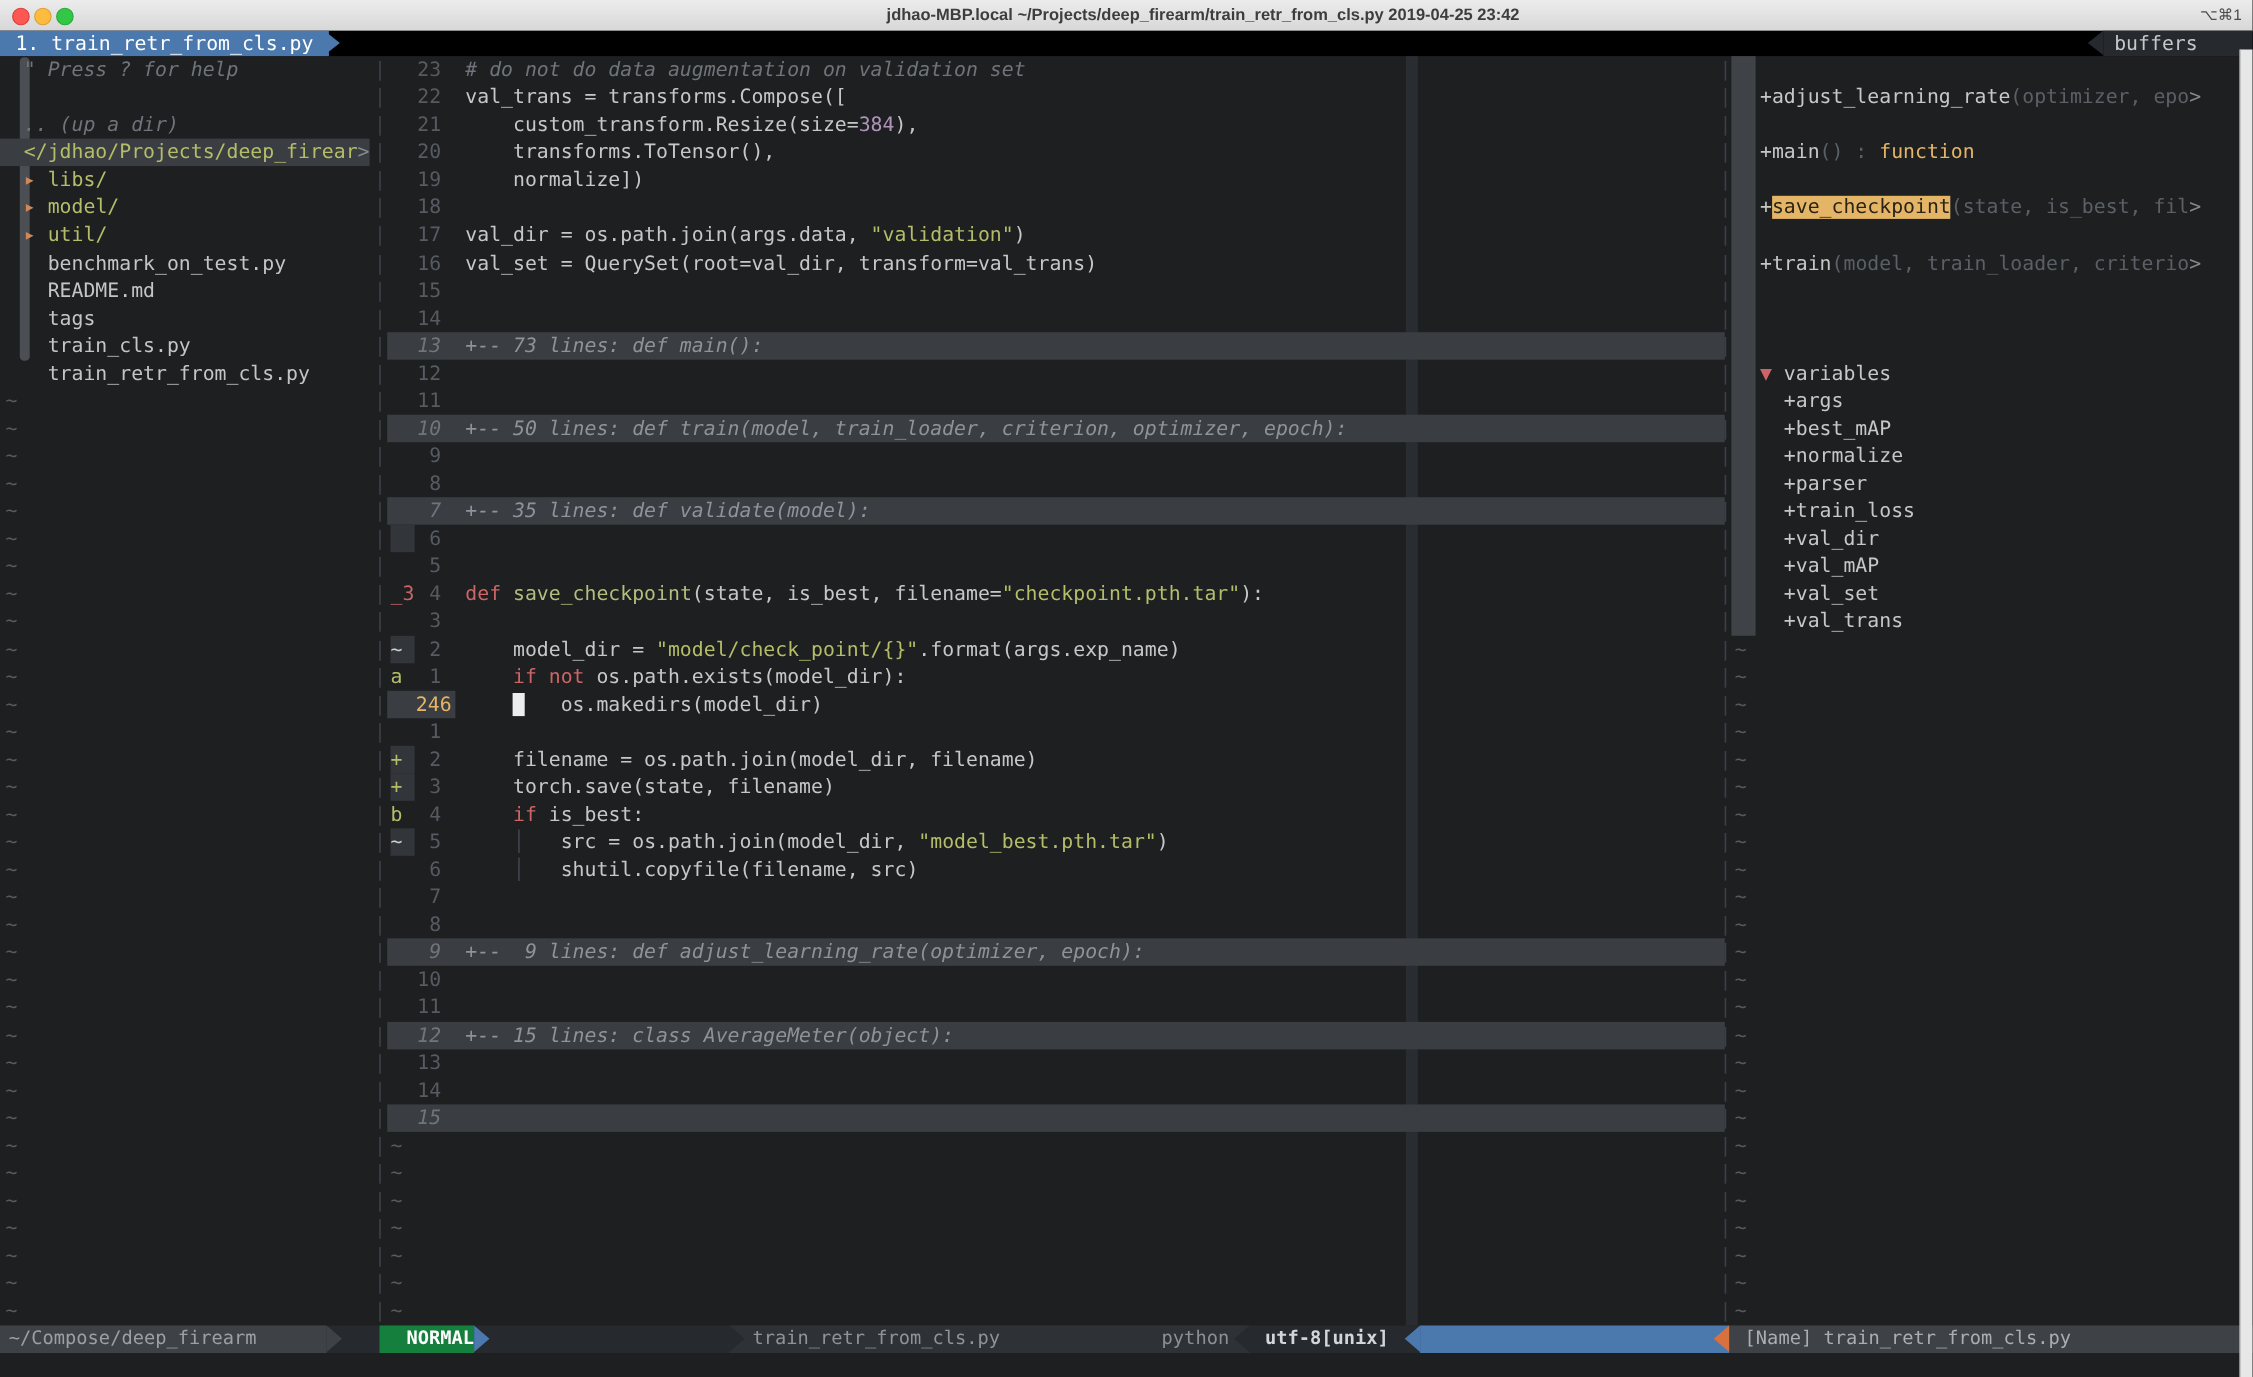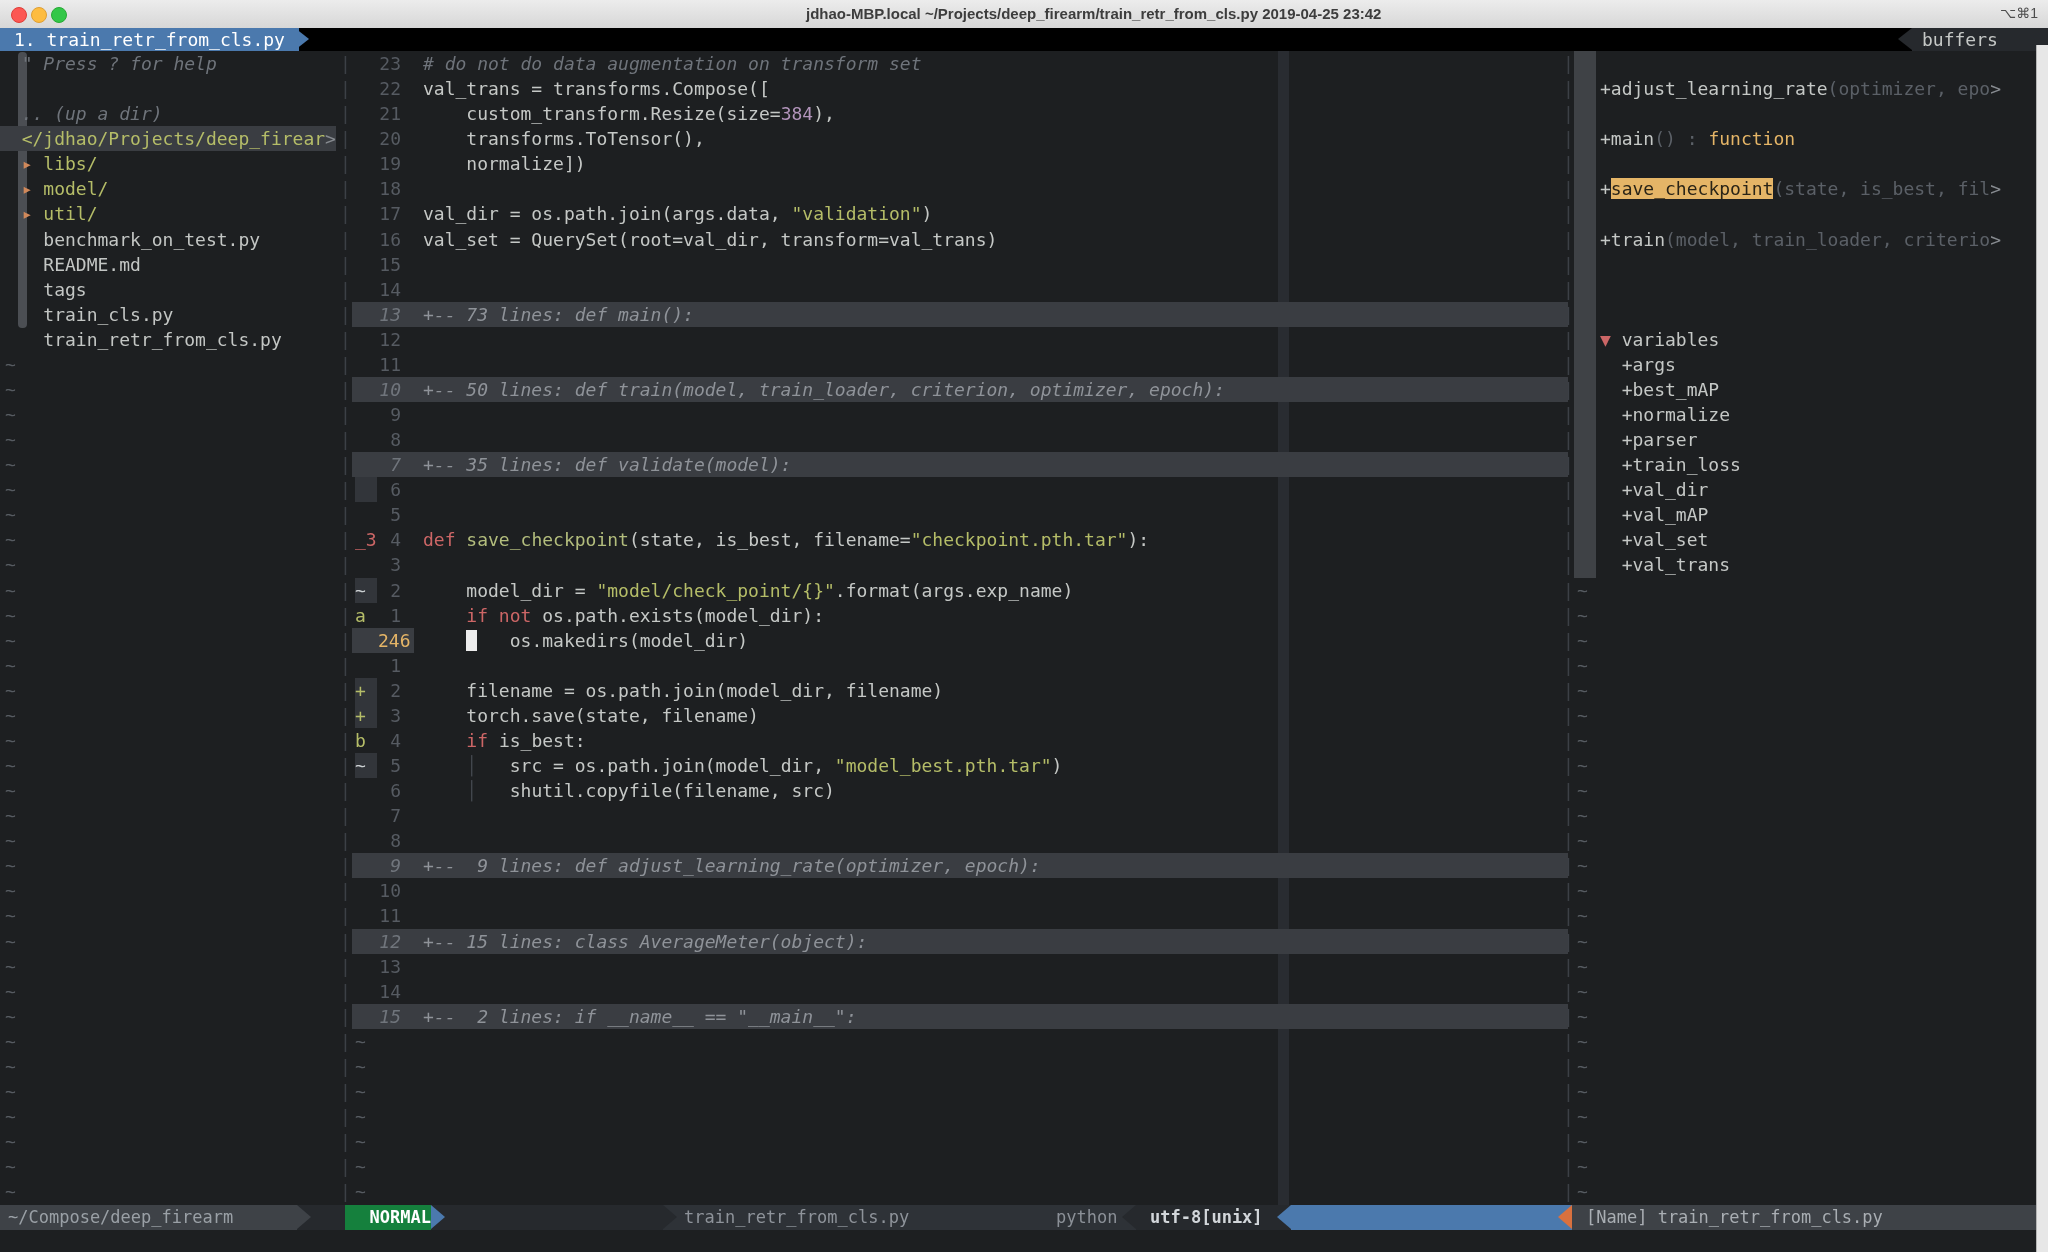--- a/index.html
+++ b/index.html
@@ -223,21 +223,21 @@
       <span class="pipe" style="top: 1002.87px;">|</span>
       <span class="pipe" style="top: 1027.94px;">|</span>
       <span class="pipe" style="top: 1053.01px;">|</span>
       <span class="pipe" style="top: 1078.08px;">|</span>
       <span class="pipe" style="top: 1103.15px;">|</span>
       <span class="pipe" style="top: 1128.23px;">|</span>
     </div>
 
   <div id="colorcolumn"></div>
   <div id="code" class="panel">
-      <div class="trow" style="top: 0px;"><span class="num">23</span><span class="txt"><span class="tk-cm"># do not do data augmentation on transform set</span></span></div>
+      <div class="trow" style="top: 0px;"><span class="num">23</span><span class="txt"><span class="tk-cm"># do not do data augmentation on validation set</span></span></div>
       <div class="trow" style="top: 25.0717px;"><span class="num">22</span><span class="txt"><span class="tk-fg">val_trans = transforms.Compose([</span></span></div>
       <div class="trow" style="top: 50.1434px;"><span class="num">21</span><span class="txt"><span class="tk-fg">    custom_transform.Resize(size=</span><span class="tk-num">384</span><span class="tk-fg">),</span></span></div>
       <div class="trow" style="top: 75.2151px;"><span class="num">20</span><span class="txt"><span class="tk-fg">    transforms.ToTensor(),</span></span></div>
       <div class="trow" style="top: 100.287px;"><span class="num">19</span><span class="txt"><span class="tk-fg">    normalize])</span></span></div>
       <div class="trow" style="top: 125.358px;"><span class="num">18</span><span class="txt"></span></div>
       <div class="trow" style="top: 150.43px;"><span class="num">17</span><span class="txt"><span class="tk-fg">val_dir = os.path.join(args.data, </span><span class="tk-str">"validation"</span><span class="tk-fg">)</span></span></div>
       <div class="trow" style="top: 175.502px;"><span class="num">16</span><span class="txt"><span class="tk-fg">val_set = QuerySet(root=val_dir, transform=val_trans)</span></span></div>
       <div class="trow" style="top: 200.574px;"><span class="num">15</span><span class="txt"></span></div>
       <div class="trow" style="top: 225.645px;"><span class="num">14</span><span class="txt"></span></div>
       <div class="trow foldline" style="top: 250.717px;"><span class="num">13</span><span class="txt"><span class="tk-fold">+-- 73 lines: def main():</span></span></div>
@@ -261,21 +261,21 @@
       <div class="trow" style="top: 702.008px;"><span class="sign sgg">~</span><span class="num">5</span><span class="txt"><span class="tk-fg">    </span><span class="tk-ig">│</span><span class="tk-fg">   src = os.path.join(model_dir, </span><span class="tk-str">"model_best.pth.tar"</span><span class="tk-fg">)</span></span></div>
       <div class="trow" style="top: 727.079px;"><span class="num">6</span><span class="txt"><span class="tk-fg">    </span><span class="tk-ig">│</span><span class="tk-fg">   shutil.copyfile(filename, src)</span></span></div>
       <div class="trow" style="top: 752.151px;"><span class="num">7</span><span class="txt"></span></div>
       <div class="trow" style="top: 777.223px;"><span class="num">8</span><span class="txt"></span></div>
       <div class="trow foldline" style="top: 802.294px;"><span class="num">9</span><span class="txt"><span class="tk-fold">+--  9 lines: def adjust_learning_rate(optimizer, epoch):</span></span></div>
       <div class="trow" style="top: 827.366px;"><span class="num">10</span><span class="txt"></span></div>
       <div class="trow" style="top: 852.438px;"><span class="num">11</span><span class="txt"></span></div>
       <div class="trow foldline" style="top: 877.51px;"><span class="num">12</span><span class="txt"><span class="tk-fold">+-- 15 lines: class AverageMeter(object):</span></span></div>
       <div class="trow" style="top: 902.581px;"><span class="num">13</span><span class="txt"></span></div>
       <div class="trow" style="top: 927.653px;"><span class="num">14</span><span class="txt"></span></div>
-      <div class="trow foldline" style="top: 952.725px;"><span class="num">15</span><span class="txt"><span class="tk-fold">+--  2 lines: if __name__ == "__main__":</span></span></div>
+      <div class="trow foldline" style="top: 952.725px;"><span class="num">15</span></div>
       <div class="trow" style="top: 977.796px;"><span class="txt tilde">~</span></div>
       <div class="trow" style="top: 1002.87px;"><span class="txt tilde">~</span></div>
       <div class="trow" style="top: 1027.94px;"><span class="txt tilde">~</span></div>
       <div class="trow" style="top: 1053.01px;"><span class="txt tilde">~</span></div>
       <div class="trow" style="top: 1078.08px;"><span class="txt tilde">~</span></div>
       <div class="trow" style="top: 1103.15px;"><span class="txt tilde">~</span></div>
       <div class="trow" style="top: 1128.23px;"><span class="txt tilde">~</span></div>
     </div>
 
   <div id="sep-right" class="sepcol">

